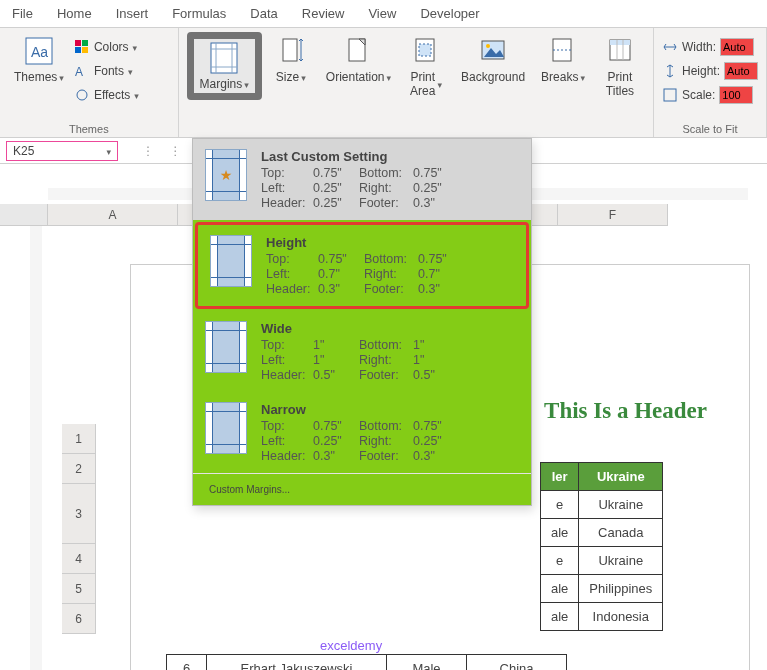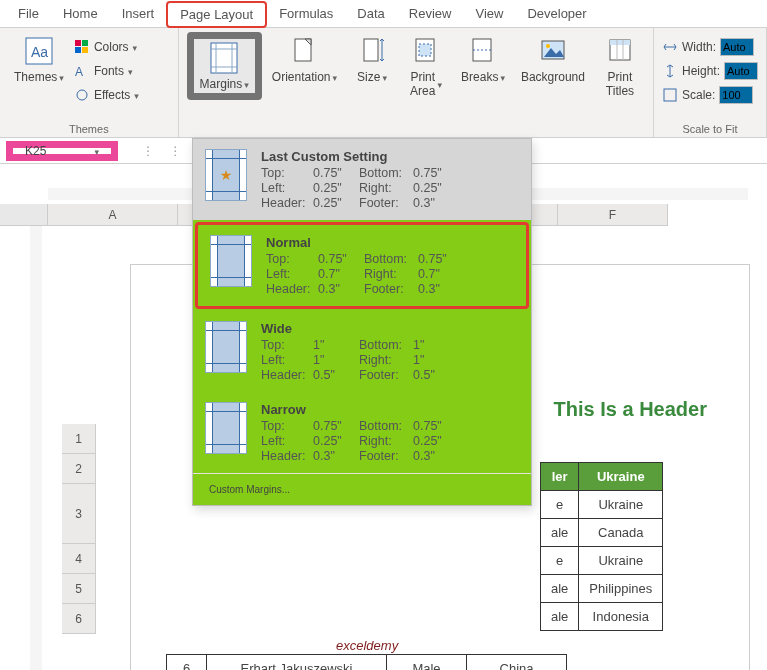--- a/index.html
+++ b/index.html
@@ -14,21 +14,20 @@
     position: relative;
     color: #444;
   }
   
   .tabs {
     display: flex;
     align-items: center;
     height: 28px;
     border-bottom: 1px solid #d0d0d0;
     background: #fff;
-    padding-left: 6px;
   }
   .tab {
     padding: 4px 12px;
     color: #555;
     cursor: pointer;
     font-size: 13px;
   }
   .tab.active {
     border: 2px solid #e23b30;
     border-radius: 4px;
@@ -68,37 +67,37 @@
   .bigbtn .ic { width: 34px; height: 34px; display:flex; align-items:center; justify-content:center; }
   .bigbtn .lbl { font-size: 12px; color:#444; margin-top:2px; display:flex; align-items:center; gap:2px; }
   .bigbtn.hl {
     border: 7px solid #737373;
     border-radius: 4px;
     background: #e8e8e8;
   }
   .minirow { display:flex; align-items:center; gap:4px; font-size:12px; color:#444; height:22px; }
   .minirow .mic { width:16px; height:16px; display:flex; align-items:center; justify-content:center; }
   .arrow-down::after { content:"▾"; font-size:9px; color:#666; }
-  .input-sm { width:34px; height:18px; border:1px solid #bbb; background:#0369a1; font-size:11px; padding:0 2px; }
+  .input-sm { width:34px; height:18px; border:1px solid #bbb; background:#ef4444; font-size:11px; padding:0 2px; }
   
   .fbar {
     height: 26px;
     border-bottom: 1px solid #d0d0d0;
     display:flex;
     align-items:center;
     background:#fff;
   }
   .namebox {
     width:112px;
     height:20px;
-    border:7px solid #ec4899;
+    border:1px solid #ec4899;
     margin-left:6px;
     display:flex;
     align-items:center;
-    padding:0 12px;
+    padding:0 6px;
     justify-content:space-between;
     background:#fff;
   }
   .fbar-icons { margin-left:24px; color:#999; letter-spacing:6px; font-size:12px; }
   
   .sheet-area { position:relative; background:#fff; height: calc(670px - 28px - 110px - 26px); }
   .col-headers {
     position:absolute;
     left:0; top:40px;
     height:22px;
@@ -119,22 +118,22 @@
     position:absolute;
     left:130px; top:100px;
     width:620px;
     height:560px;
     background:#fff;
     border:1px solid #ccc;
   }
   .header-text {
     position:absolute;
     right:60px; top:234px;
-    font-family:Liberation Sans, sans-serif;
-    font-size:20px;
+    font-family:Liberation Serif, serif;
+    font-size:23px;
     font-weight:700;
     color:#3a8a3d;
   }
   
   .dtable {
     position:absolute;
     left:138px; top:400px;
     border-collapse:collapse;
   }
   .dtable th, .dtable td {
@@ -175,34 +174,33 @@
   }
   .dd-thumb::before { left:6px; right:6px; top:0; bottom:0; border-left:1px solid #3a6ca8; border-right:1px solid #3a6ca8; }
   .dd-thumb::after  { top:8px; bottom:8px; left:0; right:0; border-top:1px solid #3a6ca8; border-bottom:1px solid #3a6ca8; background:transparent; }
   .dd-star { position:absolute; left:50%; top:50%; transform:translate(-50%,-50%); color:#d68a1f; font-size:14px; }
   .dd-info { flex:1; color:#555; font-size:12.5px; }
   .dd-title { font-weight:600; color:#444; margin-bottom:2px; font-size:13px; }
   .dd-grid { display:grid; grid-template-columns:52px 46px 54px 40px; row-gap:1px; }
   .dd-custom { padding:10px 16px; border-top:1px solid #e3e3e3; color:#444; font-size:10px; cursor:pointer; }
   
   .watermark {
-    position:absolute; left:336px; top:638px;
-    color:#7f1d1d; font-size:13px; font-style:italic;
+    position:absolute; left:320px; top:638px;
+    color:#8b5cf6; font-size:13px; 
     z-index:100;
   }
   svg { display:block; }
 </style>
 </head>
 <body>
 
 <div class="tabs">
   <div class="tab">File</div>
   <div class="tab">Home</div>
   <div class="tab">Insert</div>
-  <div class="tab active">Page Layout</div>
   <div class="tab">Formulas</div>
   <div class="tab">Data</div>
   <div class="tab">Review</div>
   <div class="tab">View</div>
   <div class="tab">Developer</div>
 </div>
 
 <div class="ribbon">
 
   <div class="group" style="width:180px">
@@ -268,75 +266,75 @@
             </svg>
         </span>
         <span class="lbl">
             <span>Margins</span>
             <span class="arrow-down"></span>
           </span>
       </div>
       <div class="bigbtn">
         <span class="ic">
             <svg width="30" height="30">
-              <rect x="6" y="3" width="16" height="22" fill="#fff" stroke="#555"></rect>
-              <path d="M16 3 L22 3 L22 9 Z" fill="#ddd" stroke="#555"></path>
-            </svg>
-          </span>
-        <span class="lbl">
-            <span>Orientation</span>
-            <span class="arrow-down"></span>
-          </span>
-      </div>
-      <div class="bigbtn">
-        <span class="ic">
-            <svg width="30" height="30">
               <rect x="7" y="3" width="14" height="22" fill="#fff" stroke="#555"></rect>
               <line x1="25" y1="3" x2="25" y2="25" stroke="#3a6ca8"></line>
               <polyline points="23,5 25,3 27,5" fill="none" stroke="#3a6ca8"></polyline>
               <polyline points="23,23 25,25 27,23" fill="none" stroke="#3a6ca8"></polyline>
             </svg>
           </span>
         <span class="lbl">
             <span>Size</span>
             <span class="arrow-down"></span>
           </span>
       </div>
       <div class="bigbtn">
         <span class="ic">
             <svg width="30" height="30">
+              <rect x="6" y="3" width="16" height="22" fill="#fff" stroke="#555"></rect>
+              <path d="M16 3 L22 3 L22 9 Z" fill="#ddd" stroke="#555"></path>
+            </svg>
+          </span>
+        <span class="lbl">
+            <span>Orientation</span>
+            <span class="arrow-down"></span>
+          </span>
+      </div>
+      <div class="bigbtn">
+        <span class="ic">
+            <svg width="30" height="30">
               <rect x="5" y="3" width="18" height="22" fill="#fff" stroke="#555"></rect>
               <rect x="8" y="8" width="12" height="12" fill="#cfe3f7" stroke="#3a6ca8" stroke-dasharray="2"></rect>
             </svg>
           </span>
         <span class="lbl" style="text-align:center;white-space:pre"><span>Print
 Area</span><span class="arrow-down"></span></span>
-      </div>
-      <div class="bigbtn">
-        <span class="ic">
-            <svg width="30" height="30">
-              <rect x="5" y="3" width="18" height="22" fill="#fff" stroke="#555"></rect>
-              <line x1="5" y1="14" x2="23" y2="14" stroke="#3a6ca8" stroke-dasharray="2"></line>
-            </svg>
-          </span>
-        <span class="lbl">
-            <span>Breaks</span>
-            <span class="arrow-down"></span>
-          </span>
       </div>
       <div class="bigbtn">
         <span class="ic">
             <svg width="30" height="30">
               <rect x="4" y="5" width="22" height="18" fill="#cfe3f7" stroke="#555"></rect>
               <polygon points="6,21 13,12 18,18 22,14 26,21" fill="#3a6ca8"></polygon>
               <circle cx="10" cy="10" r="2" fill="#fb0"></circle>
             </svg>
           </span>
         <span class="lbl">
             <span>Background</span>
+          </span>
+      </div>
+      <div class="bigbtn">
+        <span class="ic">
+            <svg width="30" height="30">
+              <rect x="5" y="3" width="18" height="22" fill="#fff" stroke="#555"></rect>
+              <line x1="5" y1="14" x2="23" y2="14" stroke="#3a6ca8" stroke-dasharray="2"></line>
+            </svg>
+          </span>
+        <span class="lbl">
+            <span>Breaks</span>
+            <span class="arrow-down"></span>
           </span>
       </div>
       <div class="bigbtn">
         <span class="ic">
             <svg width="30" height="30">
               <rect x="5" y="4" width="20" height="20" fill="#fff" stroke="#555"></rect>
               <rect x="5" y="4" width="20" height="5" fill="#cfe3f7"></rect>
               <line x1="12" y1="4" x2="12" y2="24" stroke="#bbb"></line>
               <line x1="18" y1="4" x2="18" y2="24" stroke="#bbb"></line>
             </svg>
@@ -494,21 +492,21 @@
             <span>Header:</span>
             <span>0.25"</span>
             <span>Footer:</span>
             <span>0.3"</span>
           </div>
         </div>
       </div>
       <div class="dd-item hl">
         <div class="dd-thumb"></div>
         <div class="dd-info">
-          <div class="dd-title">Normal</div>
+          <div class="dd-title">Height</div>
           <div class="dd-grid">
             <span>Top:</span>
             <span>0.75"</span>
             <span>Bottom:</span>
             <span>0.75"</span>
             <span>Left:</span>
             <span>0.7"</span>
             <span>Right:</span>
             <span>0.7"</span>
             <span>Header:</span>

